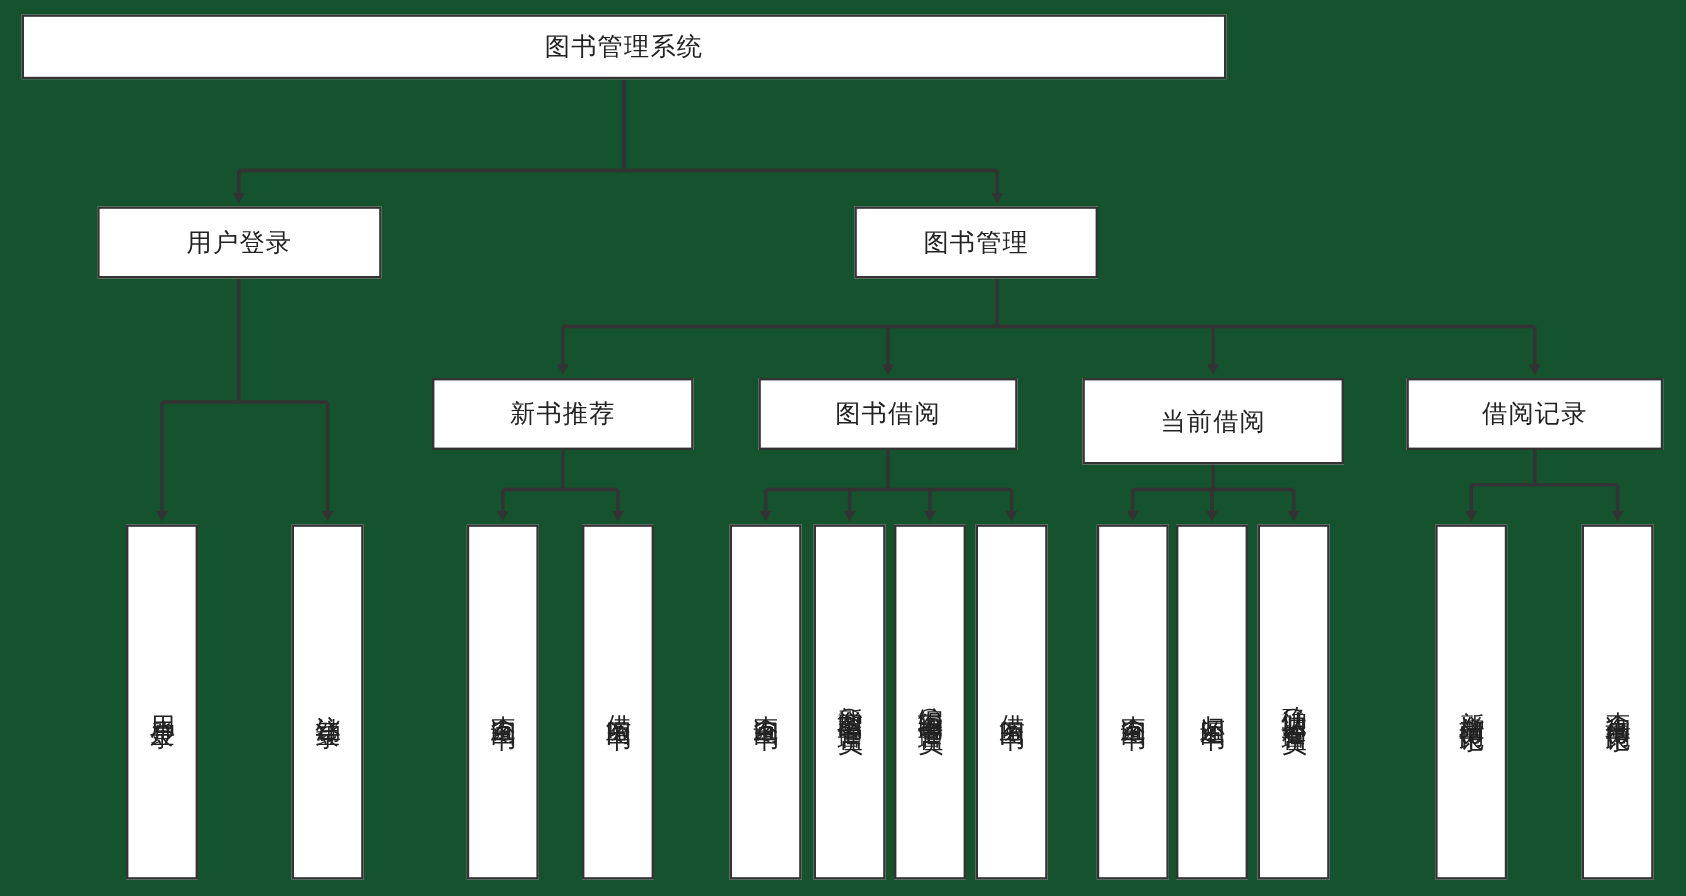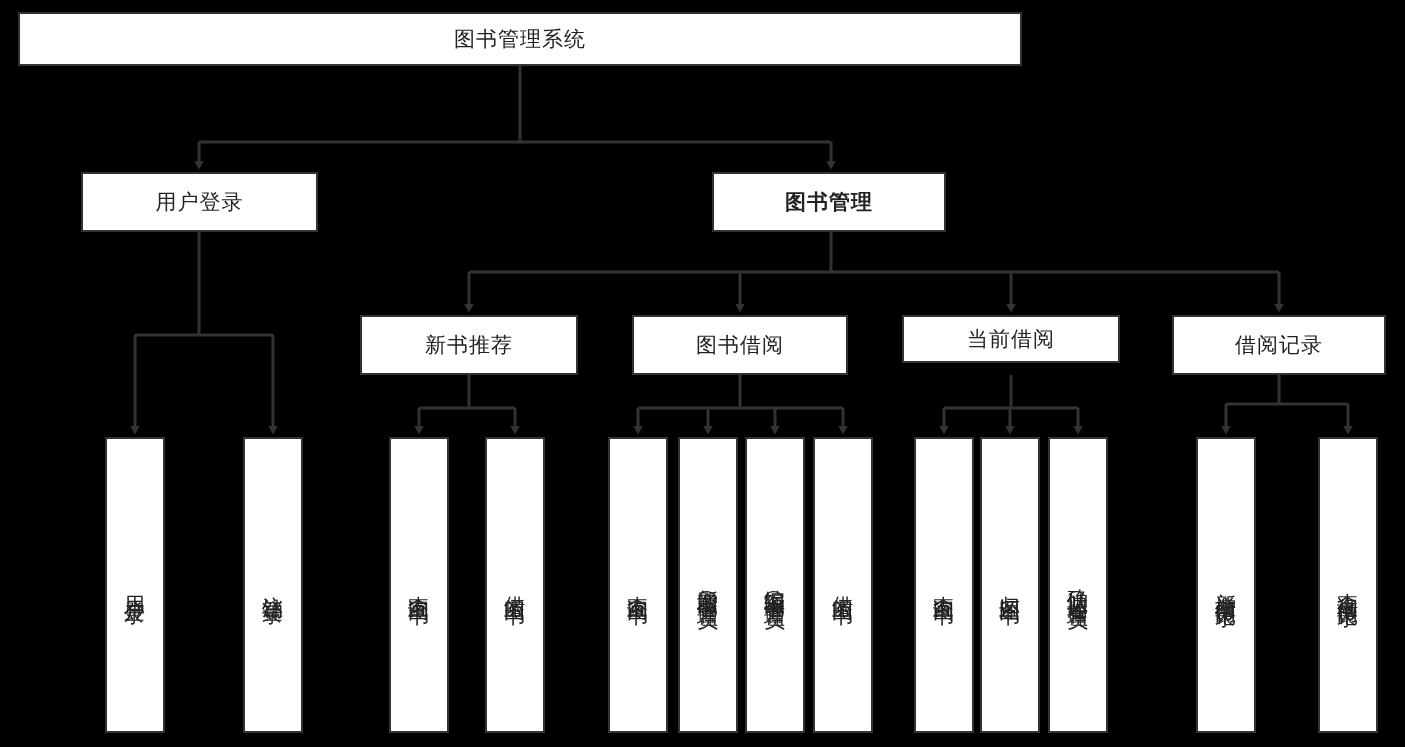--- a/index.html
+++ b/index.html
@@ -7,21 +7,21 @@
     padding: 0;
     background: #ffffff;
   }
   body {
     font-family: "Liberation Sans", "DejaVu Sans", sans-serif;
   }
   #diagram-root {
     position: relative;
     width: 1405px;
     height: 747px;
-    background: #000000;
+    background: #14532d;
     overflow: hidden;
   }
   svg.wires {
     position: absolute;
     top: 0;
     left: 0;
     width: 1405px;
     height: 747px;
   }
   .node {
@@ -117,31 +117,31 @@
     </g>
   </svg>
 
   <div class="node horiz" style="left:18px; top:12px; width:1004px; height:54px;">
     <span>图书管理系统</span>
   </div>
 
   <div class="node horiz" style="left:81px; top:172px; width:237px; height:60px;">
     <span>用户登录</span>
   </div>
-  <div class="node horiz" style="left:712px; top:172px; width:234px; height:60px;font-weight:bold;">
+  <div class="node horiz" style="left:712px; top:172px; width:203px; height:60px;">
     <span>图书管理</span>
   </div>
 
   <div class="node horiz" style="left:632px; top:315px; width:216px; height:60px;">
     <span>图书借阅</span>
   </div>
   <div class="node horiz" style="left:360px; top:315px; width:218px; height:60px;">
     <span>新书推荐</span>
   </div>
-  <div class="node horiz" style="left:902px; top:315px; width:218px; height:48px;justify-content:center;">
+  <div class="node horiz" style="left:902px; top:315px; width:218px; height:72px;justify-content:center;">
     <span>当前借阅</span>
   </div>
   <div class="node horiz" style="left:1172px; top:315px; width:214px; height:60px;">
     <span>借阅记录</span>
   </div>
 
   <div class="node vert" style="left:105px; top:437px; width:60px; height:296px;">
     <span class="vlabel">用户登录</span>
   </div>
   <div class="node vert" style="left:243px; top:437px; width:60px; height:296px;">

